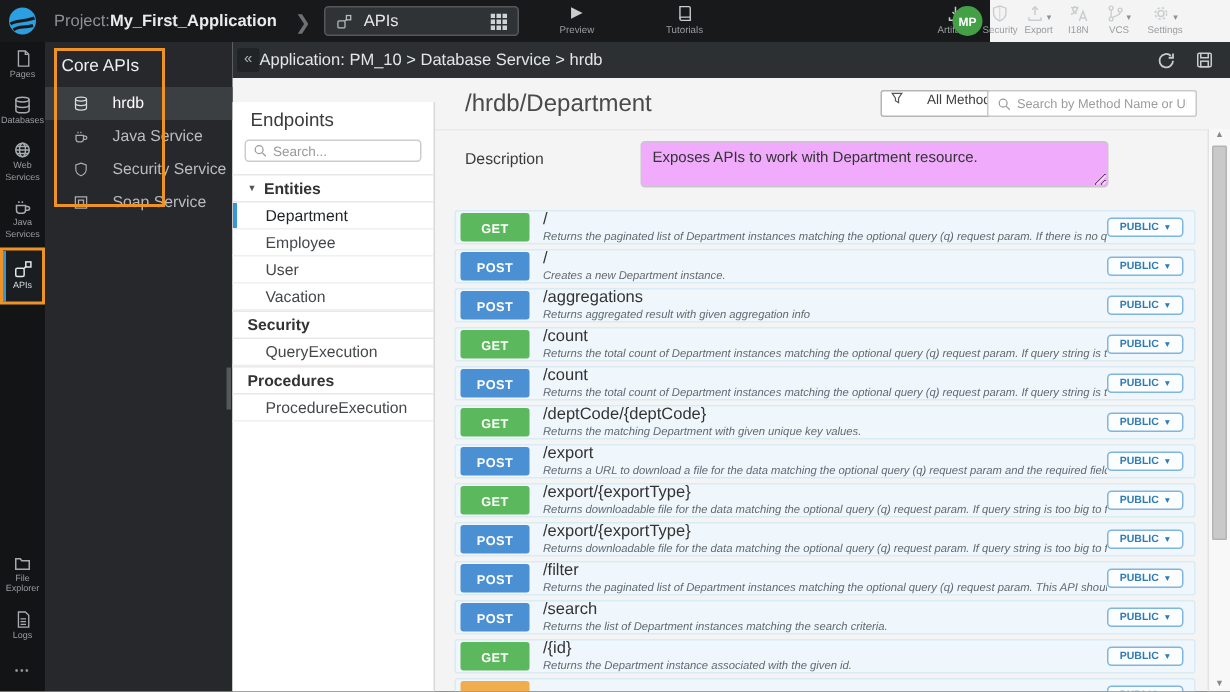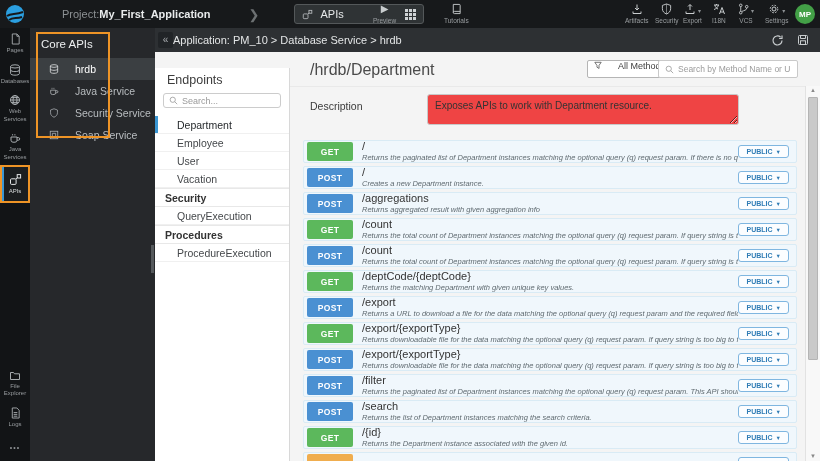--- a/index.html
+++ b/index.html
@@ -1,21 +1,21 @@
 <!DOCTYPE html>
 <html><head>
 <meta charset="utf-8">
 <style>
   * { margin:0; padding:0; box-sizing:border-box; }
   html,body { background:#2b2b2b; }
   .screen { position:relative; width:820px; height:461px; overflow:hidden;
             font-family:"Liberation Sans", sans-serif; background:#f4f4f4; }
 
   
-  .topbar { position:absolute; left:0; top:0; width:820px; height:28px; background:#17191b; display:flex; align-items:center;gap:26px; }
+  .topbar { position:absolute; left:0; top:0; width:660px; height:28px; background:#17191b; display:flex; align-items:center; }
   .logo { width:30px; height:28px; display:flex; align-items:center; justify-content:center; }
   .proj { font-size:11px; margin-left:6px; white-space:nowrap; }
   .proj .plabel { color:#8d9194; }
   .proj .pname { color:#e9ebec; font-weight:bold; }
   .tb-chev { color:#6d7173; font-size:13px; margin:0 9px 0 12px; }
   .tb-dropdown { display:flex; align-items:center; gap:7px; width:130px; height:20px; background:#2f3335; border:1px solid #54585a; border-radius:3px; padding:0 7px; }
   .tb-dropdown .dd-label { flex:1; font-size:11px; color:#e6e8e9; }
   .tb-item { position:absolute; top:3px; display:flex; flex-direction:column; align-items:center; gap:2px; color:#c3c7c9; }
   .tb-item .tb-label { font-size:6.5px; color:#9a9ea1; white-space:nowrap; }
   .tb-icon-wrap { display:flex; align-items:flex-start; gap:2px; height:12px; }
@@ -59,21 +59,21 @@
   
   .main { position:absolute; left:290px; top:52px; width:530px; height:409px; background:#f4f4f4; }
   .main-title { position:absolute; left:20px; top:9px; font-size:16px; color:#4a4a4a; }
   .methods-btn { position:absolute; left:297px; top:8px; height:18px; display:flex; align-items:flex-start; gap:16px; padding:0 6px; background:#fff; border:1px solid #b5b5b5; border-radius:2px; font-size:9px; color:#3e3e3e; }
   .methods-btn .caret { font-size:6px; color:#333; }
   .main-search { position:absolute; left:368px; top:8px; width:140px; height:18px; background:#fff; border:1px solid #c9c9c9; border-radius:2px; display:flex; align-items:center; gap:4px; padding:0 6px; }
   .main-search input { border:none; outline:none; flex:1; font-size:8.5px; color:#555; font-family:"Liberation Sans",sans-serif; background:transparent; }
   .main-search input::placeholder { color:#9b9b9b; }
   .scroll { position:absolute; left:0; top:34px; width:515px; height:375px; overflow:hidden; border-top:1px solid #e9e9e9; }
   .desc-label { position:absolute; left:20px; top:13px; font-size:10.5px; color:#3b3b3b; }
-  .desc-box { position:absolute; left:137px; top:7px; width:312px; height:31px; border:1px solid #c8c8c8; border-radius:3px; background:#ef4444; font-family:"Liberation Sans",sans-serif; font-size:10px; color:#333; padding:5px 7px; resize:both; }
+  .desc-box { position:absolute; left:137px; top:7px; width:312px; height:31px; border:1px solid #c8c8c8; border-radius:3px; background:#f0abfc; font-family:"Liberation Sans",sans-serif; font-size:10px; color:#333; padding:5px 7px; resize:both; }
   .ep-list { position:absolute; left:13px; top:53px; width:494px; }
   .ep-row { height:23px; margin-bottom:3px; background:#f0f7fc; border:1px solid #d9ebf5; border-radius:2px; display:flex; align-items:center; }
   .method-badge { width:46px; height:19px; margin-left:3px; border-radius:2px; color:#fff; font-weight:bold; font-size:8.5px; letter-spacing:.3px; display:flex; align-items:center; justify-content:center; flex:none; }
   .ep-texts { margin-left:9px; flex:1; overflow:hidden; }
   .ep-path { font-size:11px; color:#333; line-height:1.05; white-space:nowrap; }
   .ep-desc { font-size:7.5px; font-style:italic; color:#5f6a70; line-height:1.2; white-space:nowrap; overflow:hidden; }
   .access-pill { margin-right:7px; height:13px; padding:0 7px; border:1px solid #7fb6e0; border-radius:3px; background:#fbfdff; color:#2f7cb5; font-size:7px; font-weight:bold; display:flex; align-items:center; gap:3px; flex:none; }
   .access-pill .caret { font-size:5.5px; }
 
   
@@ -346,20 +346,24 @@
   <div class="endp">
     <div class="endp-title">Endpoints</div>
     <div class="endp-search">
       <span>
         <svg width="9" height="9" viewBox="0 0 11 11" stroke="#999" fill="none">
           <circle cx="4.6" cy="4.6" r="3.2"></circle>
             <path d="M7 7l3 3"></path>
         </svg>
       </span>
       <input type="text" placeholder="Search..." style="">
+    </div>
+    <div class="ep-sec">
+      <span class="tri">▼</span>
+      <span>Entities</span>
     </div>
     <div class="ep-item active">
         <span>Department</span>
       </div>
     <div class="ep-item">
         <span>Employee</span>
       </div>
     <div class="ep-item">
         <span>User</span>
       </div>

